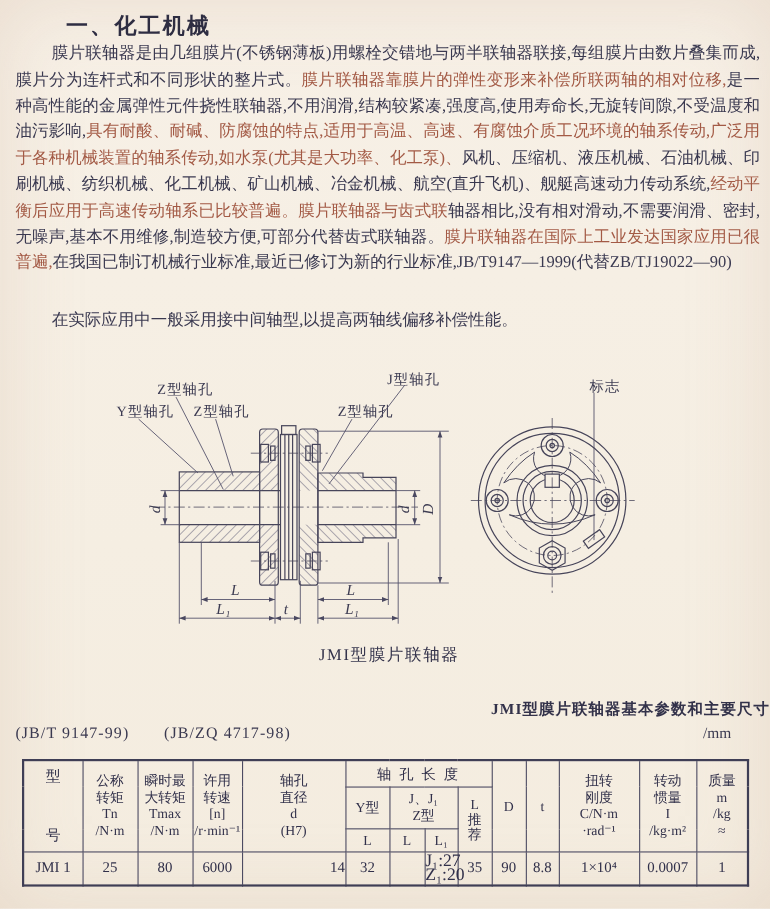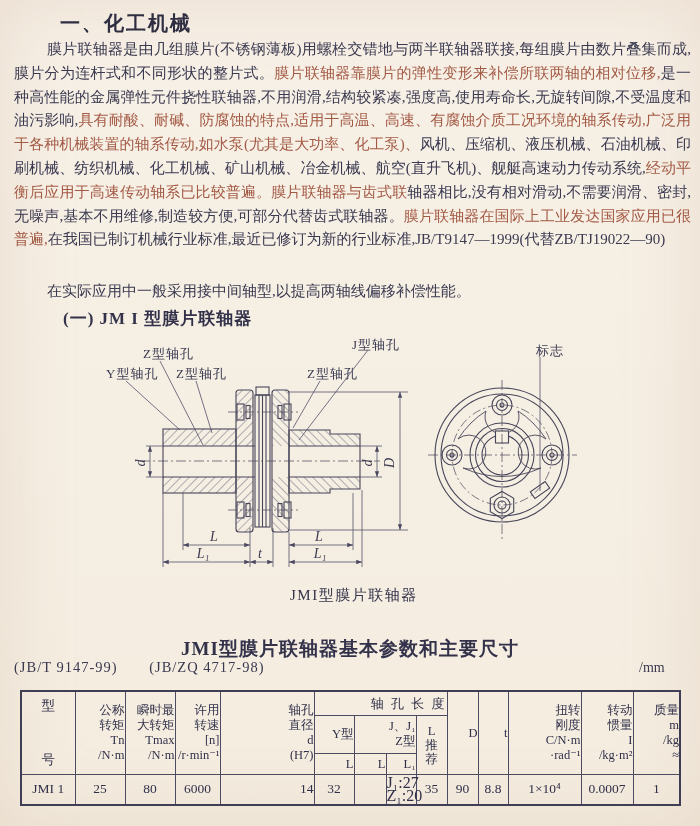--- a/index.html
+++ b/index.html
@@ -18,52 +18,51 @@
   #section-heading{left:63px;top:307px;font-size:17px;font-weight:bold;color:#33324a;letter-spacing:1px;}
   .fig-label{font-size:13px;color:#3c3b52;letter-spacing:1px;white-space:nowrap;}
   #label-j1{left:143px;top:345px;}
   #label-y{left:106px;top:365px;}
   #label-z-left{left:176px;top:365px;}
   #label-z-right{left:307px;top:365px;}
   #label-j{left:352px;top:336px;}
   #label-mark{left:536px;top:342px;}
   #figure-svg{left:0;top:335px;}
   #fig-caption{left:290px;top:586px;font-size:15px;color:#35344c;letter-spacing:1.5px;}
-  #tbl-title{left:0;top:636px;width:700px;text-align:center;font-size:19px;font-weight:bold;
+  #tbl-title{left:0;top:636px;width:700px;text-align:right;font-size:14px;font-weight:bold;
              color:#33324a;letter-spacing:1px;}
   #standards{left:0;top:659px;width:700px;text-align:left;font-size:14.5px;color:#3a3950;}
   #standards .std{margin:0 14px;letter-spacing:1px;}
   #unit{left:622px;top:660px;font-size:14px;color:#3a3950;margin-left:17px;}
   table#spec{position:absolute;left:20px;top:690px;width:659px;border-collapse:collapse;
              table-layout:fixed;background:transparent;}
   #spec td{border:1px solid #4c4b62;color:#31304a;text-align:center;vertical-align:middle;
            padding:0;font-family:"Liberation Serif","DejaVu Serif",serif;}
   #spec{border:2px solid #3f3e55;}
-  #spec .hd{font-size:12.5px;line-height:15px;white-space:pre-line;text-align:right;}
+  #spec .hd{font-size:12.5px;line-height:15px;white-space:pre-line;}
   #spec .hd-big{font-size:13px;letter-spacing:2px;}
   #spec .model-flex{display:flex;flex-direction:column;justify-content:space-between;
                     height:72px;padding:5px 0;font-size:13.5px;}
   #spec .vert{font-size:12.5px;line-height:14px;white-space:pre-line;}
   #spec .val{font-size:13.5px;}
   #spec .val-left{text-align:right;padding-left:2px;}
   #spec .val-2line{font-size:16px;line-height:13px;white-space:pre-line;}
   .dim-label{font:italic 14px "Liberation Serif","DejaVu Serif",serif;fill:#3d3c52;}
 </style>
 </head>
 <body>
 
 <div id="page">
 
   <div class="abs" id="main-heading">一、化工机械</div>
 
   <p class="abs para" id="para1"><span class="seg dark">膜片联轴器是由几组膜片(不锈钢薄板)用螺栓交错地与两半联轴器联接,每组膜片由数片叠集而成,膜片分为连杆式和不同形状的整片式。</span><span class="seg warm">膜片联轴器靠膜片的弹性变形来补偿所联两轴的相对位移,</span><span class="seg dark">是一种高性能的金属弹性元件挠性联轴器,不用润滑,结构较紧凑,强度高,使用寿命长,无旋转间隙,不受温度和油污影响,</span><span class="seg warm">具有耐酸、耐碱、防腐蚀的特点,适用于高温、高速、有腐蚀介质工况环境的轴系传动,广泛用于各种机械装置的轴系传动,如水泵(尤其是大功率、化工泵)、</span><span class="seg dark">风机、压缩机、液压机械、石油机械、印刷机械、纺织机械、化工机械、矿山机械、冶金机械、航空(直升飞机)、舰艇高速动力传动系统,</span><span class="seg warm">经动平衡后应用于高速传动轴系已比较普遍。膜片联轴器与齿式联</span><span class="seg dark">轴器相比,没有相对滑动,不需要润滑、密封,无噪声,基本不用维修,制造较方便,可部分代替齿式联轴器。</span><span class="seg warm">膜片联轴器在国际上工业发达国家应用已很普遍,</span><span class="seg dark">在我国已制订机械行业标准,最近已修订为新的行业标准,JB/T9147—1999(代替ZB/TJ19022—90)</span></p>
 
   <p class="abs para" id="para2">在实际应用中一般采用接中间轴型,以提高两轴线偏移补偿性能。</p>
 
-  <div class="abs" id="section-heading">(一) JM I 型膜片联轴器</div>
 
   <div class="abs fig-label" id="label-j1">Z型轴孔</div>
   <div class="abs fig-label" id="label-y">Y型轴孔</div>
   <div class="abs fig-label" id="label-z-left">Z型轴孔</div>
   <div class="abs fig-label" id="label-z-right">Z型轴孔</div>
   <div class="abs fig-label" id="label-j">J型轴孔</div>
   <div class="abs fig-label" id="label-mark">标志</div>
 
   <svg class="abs" id="figure-svg" width="700" height="250" viewBox="0 0 700 250">
     <defs>

